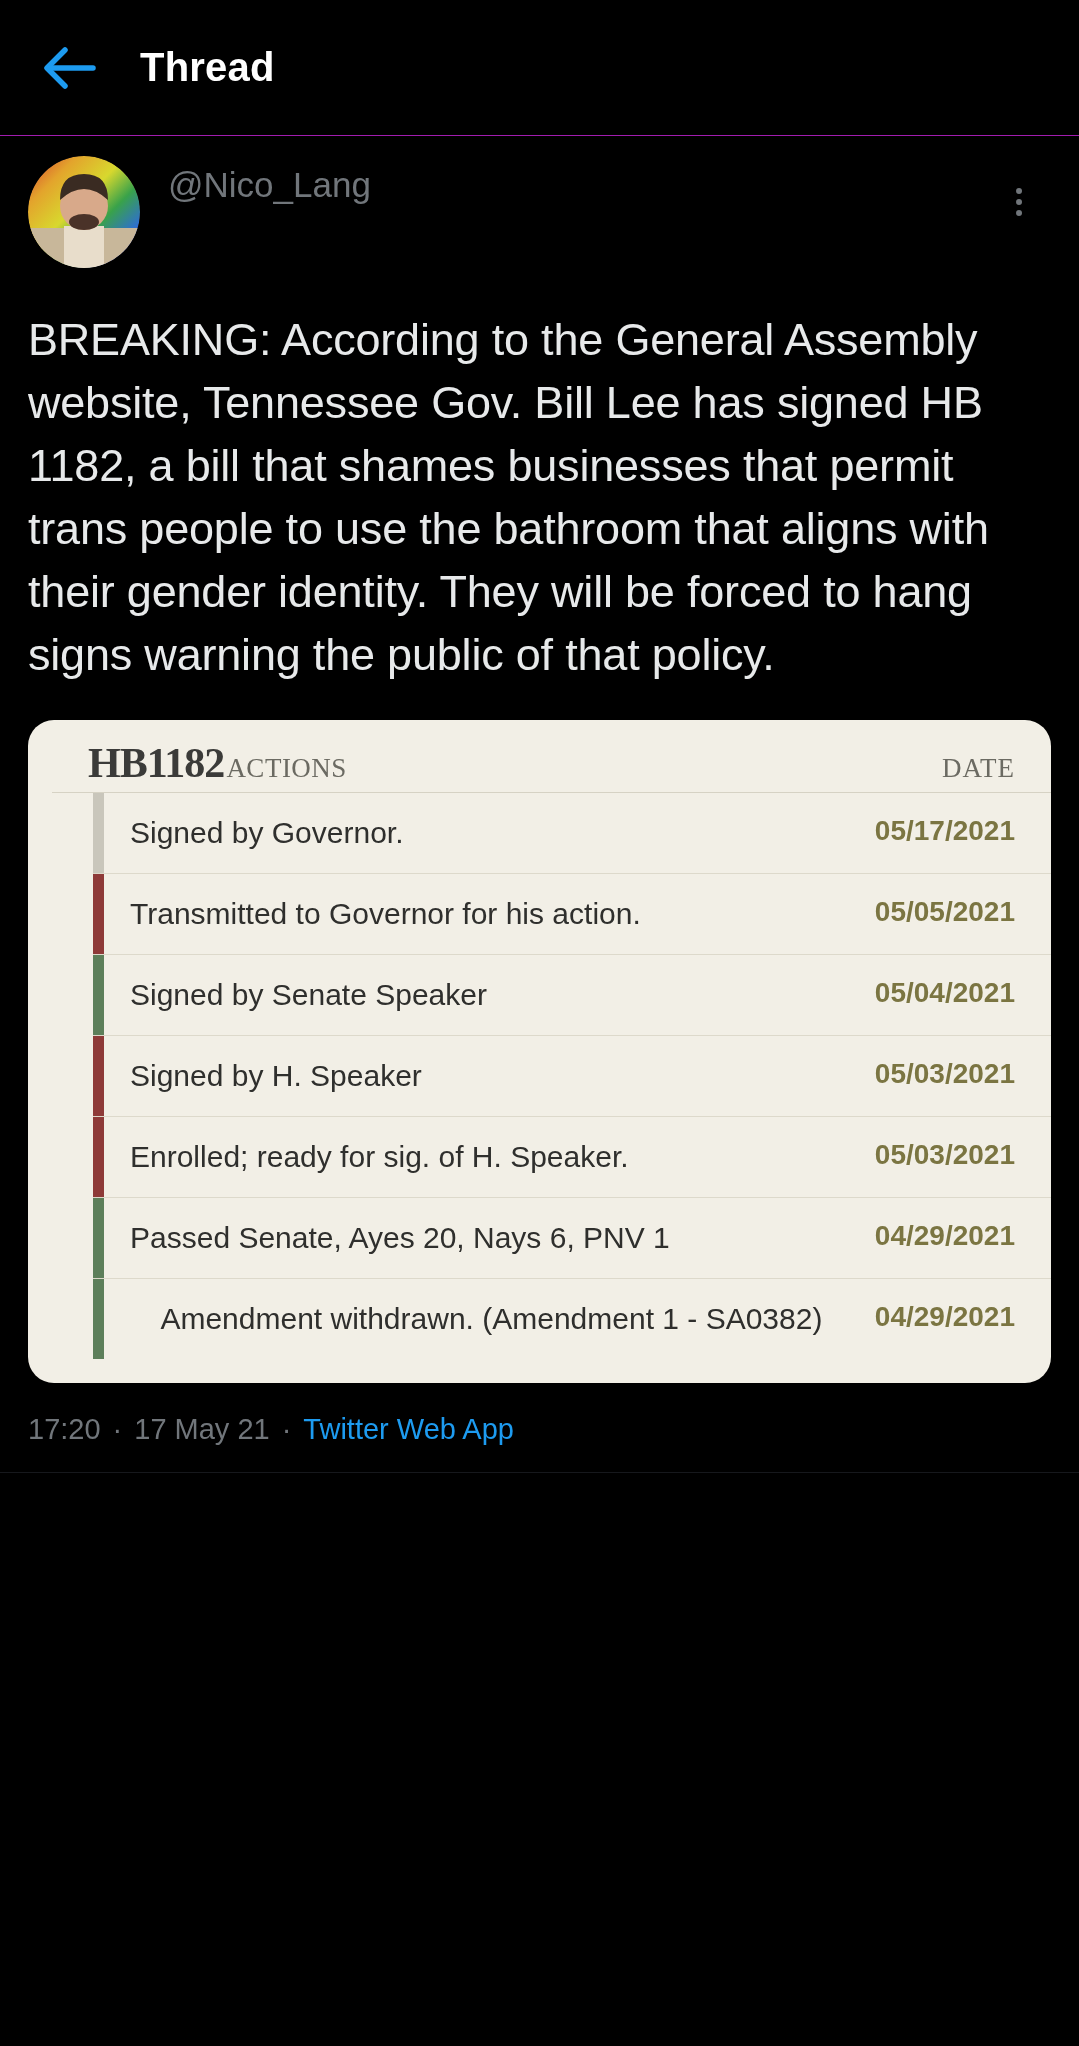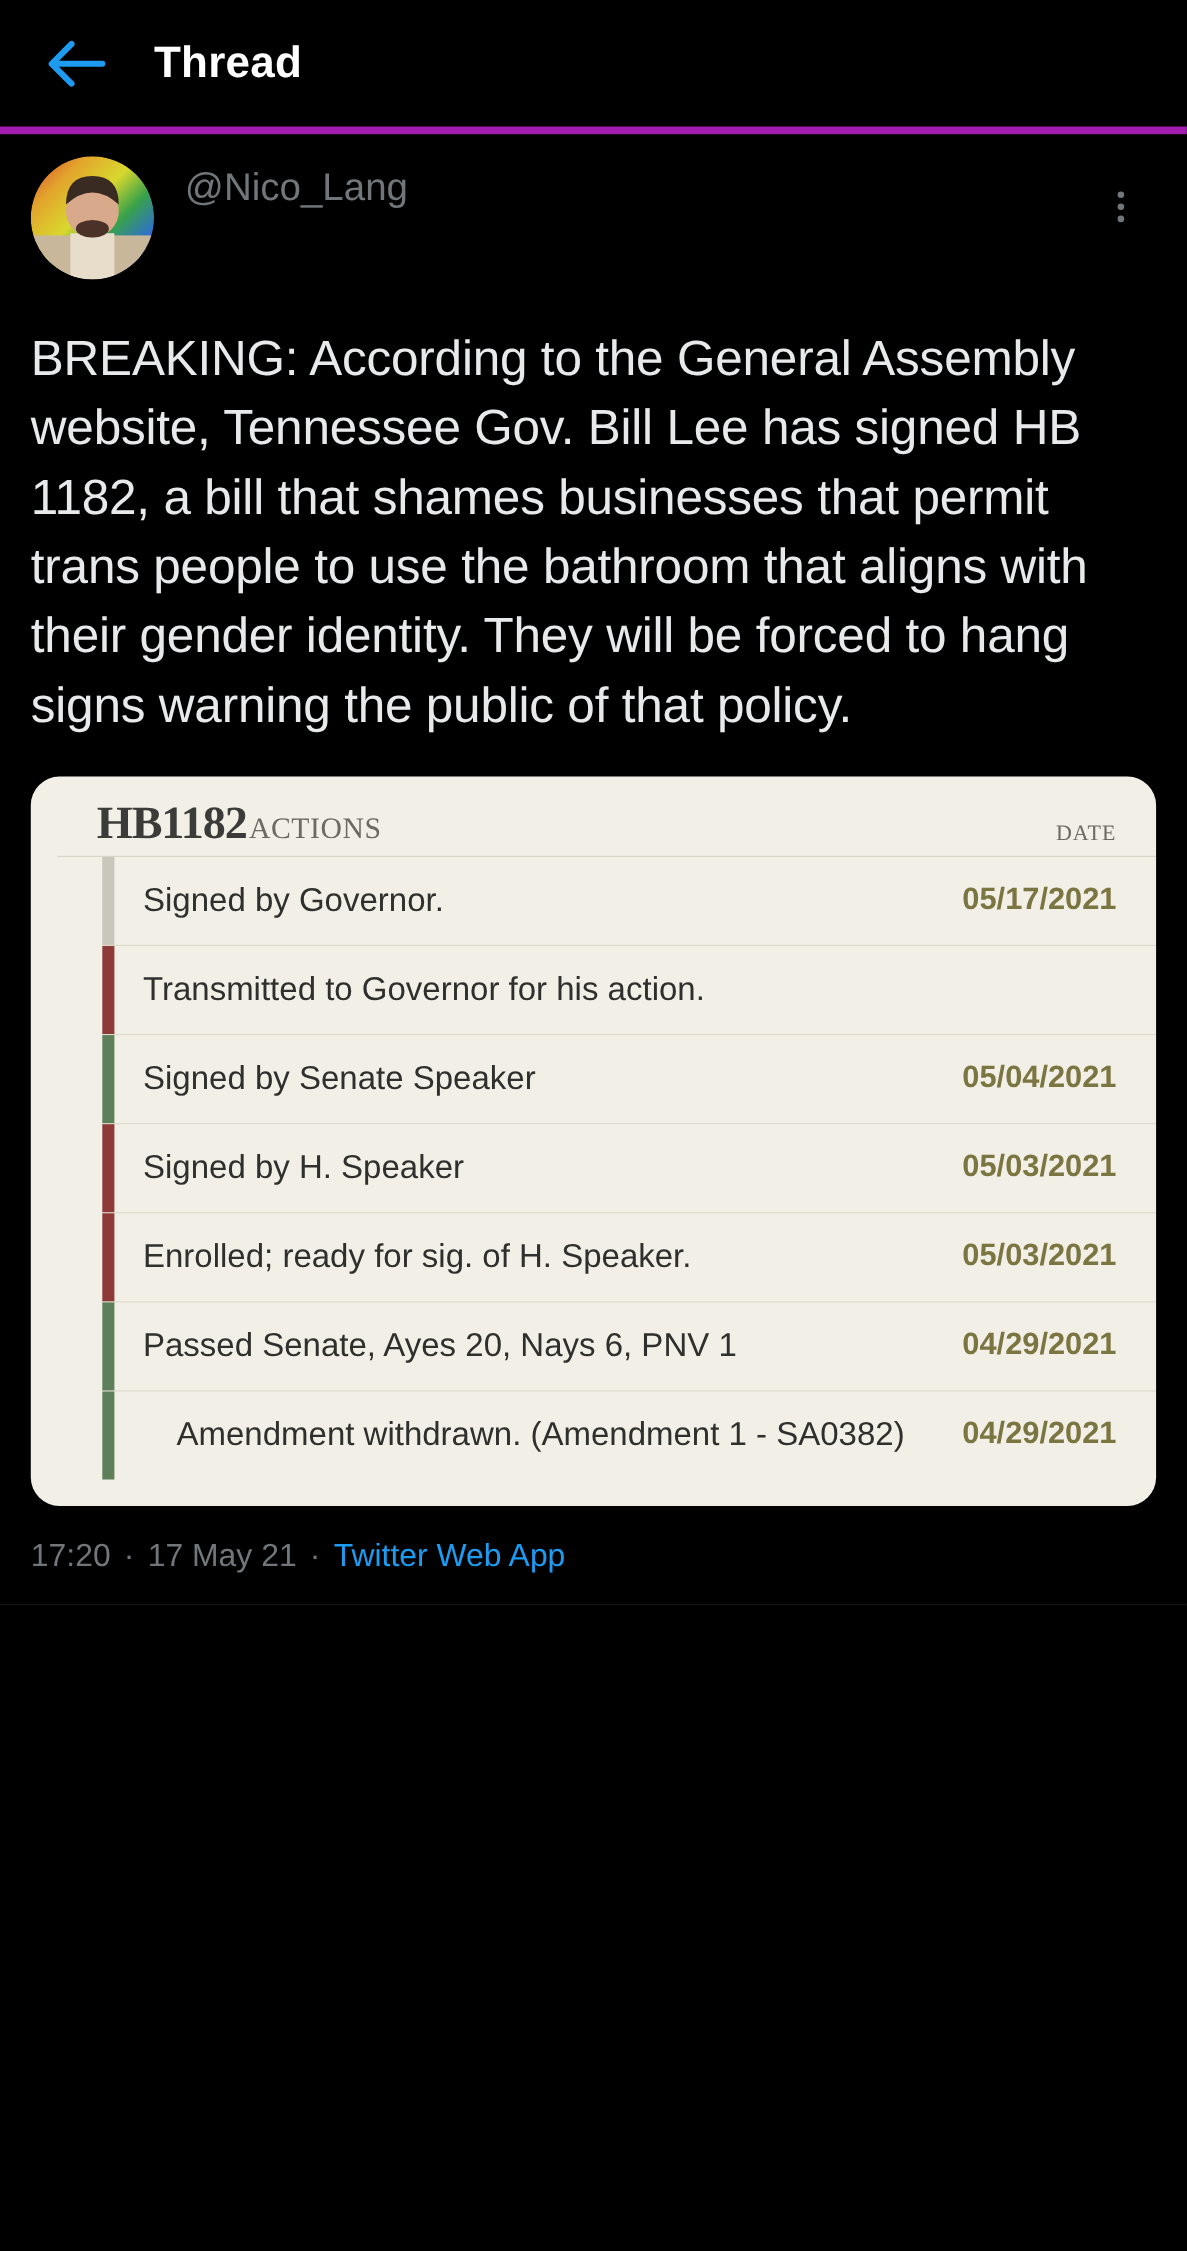--- a/index.html
+++ b/index.html
@@ -10,25 +10,25 @@
   }
   body {
     width: 1079px;
     min-height: 2046px;
     color: #e7e9ea;
     overflow: hidden;
   }
 
   
   .appbar {
-    height: 122px;
+    height: 136px;
     display: flex;
     align-items: center;
     padding: 0 0 0 40px;
-    border-bottom: 7px solid #a21caf;
+    border-bottom: 1px solid #a21caf;
     background: #000;
   }
   .back-arrow {
     width: 62px;
     height: 62px;
     display: flex;
     align-items: center;
     justify-content: center;
     flex: 0 0 auto;
   }
@@ -148,21 +148,21 @@
   }
   .bill-actions-label {
     font-family: "Liberation Serif", serif;
     font-size: 27px;
     color: #6b6a62;
     letter-spacing: 0.5px;
     line-height: 1;
   }
   .bill-date-label {
     font-family: "Liberation Serif", serif;
-    font-size: 20px;
+    font-size: 27px;
     color: #6b6a62;
     letter-spacing: 1px;
     line-height: 1;
     padding-bottom: 2px;
   }
   .bill-rows { margin-left: 24px; padding-left: 41px; }
   .bill-row {
     display: flex;
     align-items: flex-start;
     border-bottom: 1px solid #ddd9cb;
@@ -276,20 +276,21 @@
 
   <div class="bill-rows">
     <div class="bill-row">
       <div class="row-bar" style="background: rgb(201, 198, 187);"></div>
       <div class="row-action">Signed by Governor.</div>
       <div class="row-date">05/17/2021</div>
     </div>
     <div class="bill-row">
       <div class="row-bar" style="background: rgb(142, 58, 56);"></div>
       <div class="row-action">Transmitted to Governor for his action.</div>
+      <div class="row-date">05/05/2021</div>
     </div>
     <div class="bill-row">
       <div class="row-bar" style="background: rgb(93, 127, 90);"></div>
       <div class="row-action">Signed by Senate Speaker</div>
       <div class="row-date">05/04/2021</div>
     </div>
     <div class="bill-row">
       <div class="row-bar" style="background: rgb(142, 58, 56);"></div>
       <div class="row-action">Signed by H. Speaker</div>
       <div class="row-date">05/03/2021</div>

